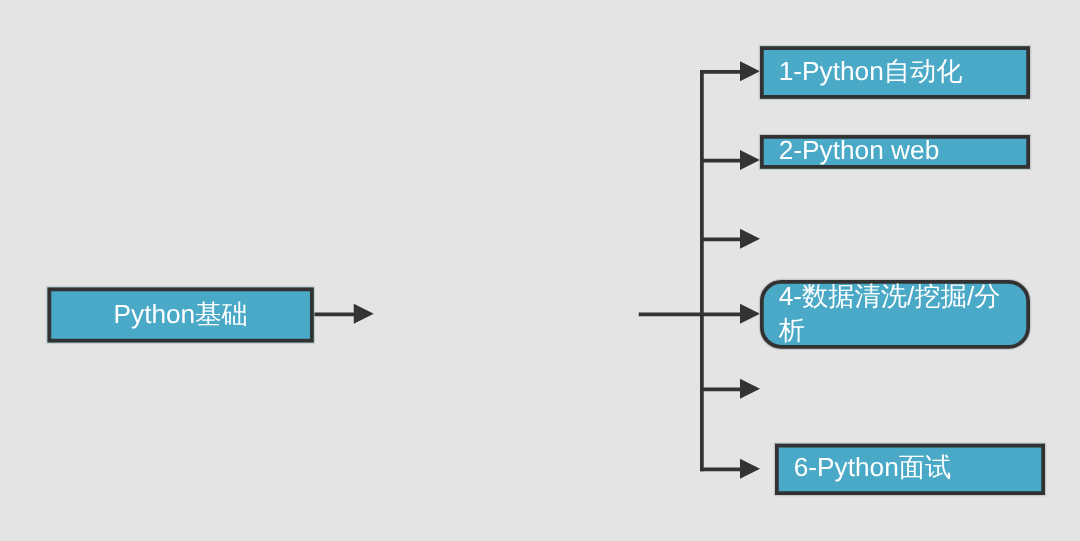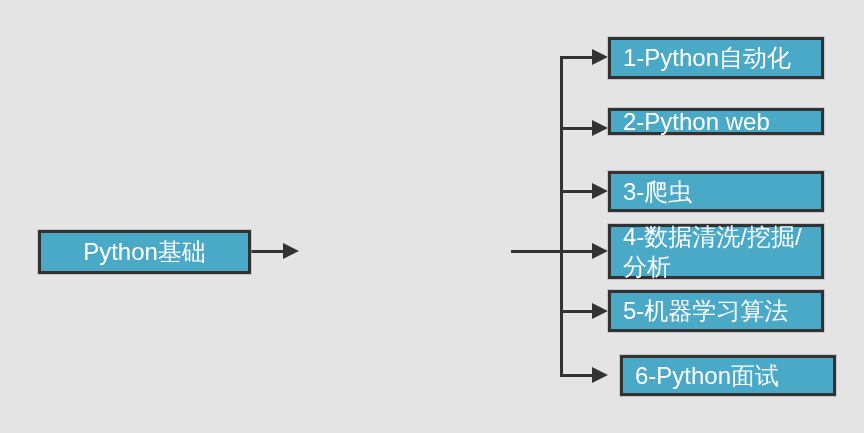--- a/index.html
+++ b/index.html
@@ -15,35 +15,35 @@
     height: 433px;
     background: var(--color-background, #e4e4e4);
     overflow: hidden;
   }
   .node {
     position: absolute;
     box-sizing: border-box;
     background: var(--color-node-fill, #4aa9c7);
     border: 3px solid var(--color-node-border, #323232);
     color: var(--color-text, #ffffff);
-    font-size: 24px;
+    font-size: 21px;
     line-height: 1.25;
     display: flex;
     align-items: center;
     box-shadow: 0 0 0 1px rgba(175,175,175,0.55);
   }
   .node.centered { justify-content: center; }
   .node.branch   { justify-content: flex-start; padding: 0 12px; text-align: left; }
 
   .node-root { left: 38px;  top: 230px; width: 213px; height: 44px; }
   .node-mid  { left: 298px; top: 231px; width: 213px; height: 42px; }
   .node-b1   { left: 608px; top: 37px;  width: 216px; height: 42px; }
   .node-b2   { left: 608px; top: 108px; width: 216px; height: 27px; }
   .node-b3   { left: 608px; top: 171px; width: 216px; height: 41px; }
-  .node-b4   { left: 608px; top: 224px; width: 216px; height: 55px; }
+  .node-b4   { left: 608px; top: 224px; width: 216px; height: 55px; border-radius: 17px; }
   .node-b5   { left: 608px; top: 290px; width: 216px; height: 42px; }
   .node-b6   { left: 620px; top: 355px; width: 216px; height: 41px; }
 
   .line {
     position: absolute;
     background: var(--color-connector, #333333);
   }
   .arrow {
     position: absolute;
     width: 0;
@@ -108,29 +108,23 @@
 
 
   <div class="node branch node-b1">
     <span>1-Python自动化</span>
   </div>
 
   <div class="node branch node-b2">
     <span>2-Python web</span>
   </div>
 
-  <div class="node branch node-b3">
-    <span>3-爬虫</span>
-  </div>
 
   <div class="node branch node-b4">
     <span>4-数据清洗/挖掘/分析</span>
   </div>
 
-  <div class="node branch node-b5">
-    <span>5-机器学习算法</span>
-  </div>
 
   <div class="node branch node-b6">
     <span>6-Python面试</span>
   </div>
 
 </div>
 
 </body></html>

